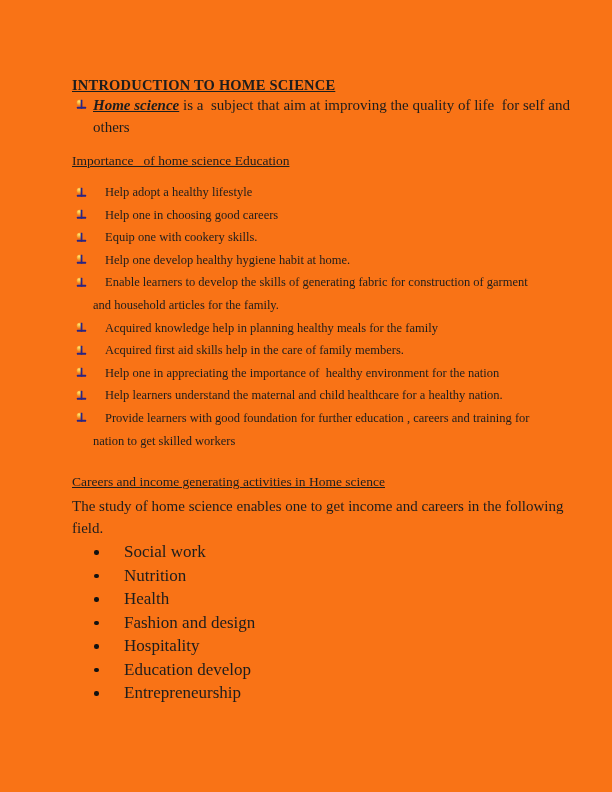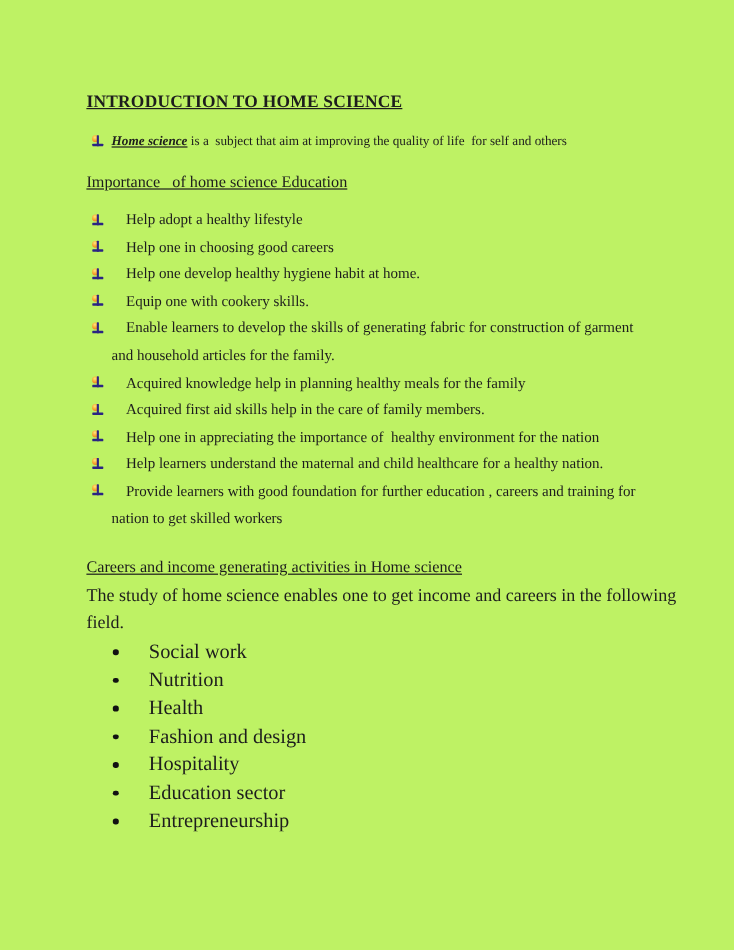--- a/index.html
+++ b/index.html
@@ -7,35 +7,34 @@
   body {
     width: 612px; height: 792px;
     font-family: "Liberation Serif", "DejaVu Serif", serif;
     color: #1d1d1d;
     position: relative;
     overflow: hidden;
   }
   .page {
     width: 612px; height: 792px;
     padding: 76px 30px 0 72px;
-    background: #bef264;
+    background: #f97316;
   }
   .doc-title {
     font-size: 14.5px;
     font-weight: bold;
     line-height: 18px;
     letter-spacing: 0.2px;
     text-decoration: underline;
     white-space: pre-wrap;
   }
   .def-row {
-    margin-top: 13px;
     position: relative;
     padding-left: 21px;
-    font-size: 11px;
+    font-size: 15px;
     line-height: 22px;
   }
   .def-row .flower-wrap { position: absolute; left: 4px; top: 5px; }
   .def-term {
     font-weight: bold;
     font-style: italic;
     text-decoration: underline;
     white-space: pre-wrap;
   }
   .def-rest { white-space: pre-wrap; }
@@ -136,29 +135,29 @@
           </svg>
         </span>
       <span class="li-text">Help one in choosing good careers</span>
     </li>
     <li>
       <span class="flower-wrap">
           <svg class="flower-svg" viewBox="0 0 12 12">
             <use href="#flowerBullet"></use>
           </svg>
         </span>
+      <span class="li-text">Equip one with cookery skills.</span>
+    </li>
+    <li>
+      <span class="flower-wrap">
+          <svg class="flower-svg" viewBox="0 0 12 12">
+            <use href="#flowerBullet"></use>
+          </svg>
+        </span>
       <span class="li-text">Help one develop healthy hygiene habit at home.</span>
-    </li>
-    <li>
-      <span class="flower-wrap">
-          <svg class="flower-svg" viewBox="0 0 12 12">
-            <use href="#flowerBullet"></use>
-          </svg>
-        </span>
-      <span class="li-text">Equip one with cookery skills.</span>
     </li>
     <li>
       <span class="flower-wrap">
           <svg class="flower-svg" viewBox="0 0 12 12">
             <use href="#flowerBullet"></use>
           </svg>
         </span>
       <span class="li-text">Enable learners to develop the skills of generating fabric for construction of garment
 and household articles for the family.</span>
     </li>
@@ -225,21 +224,21 @@
     <li>
       <span class="dot"></span>
       <span class="li-text">Fashion and design</span>
     </li>
     <li>
       <span class="dot"></span>
       <span class="li-text">Hospitality</span>
     </li>
     <li>
       <span class="dot"></span>
-      <span class="li-text">Education sector</span>
+      <span class="li-text">Education develop</span>
     </li>
     <li>
       <span class="dot"></span>
       <span class="li-text">Entrepreneurship</span>
     </li>
   </ul>
 
 </div>
 
 </body></html>

